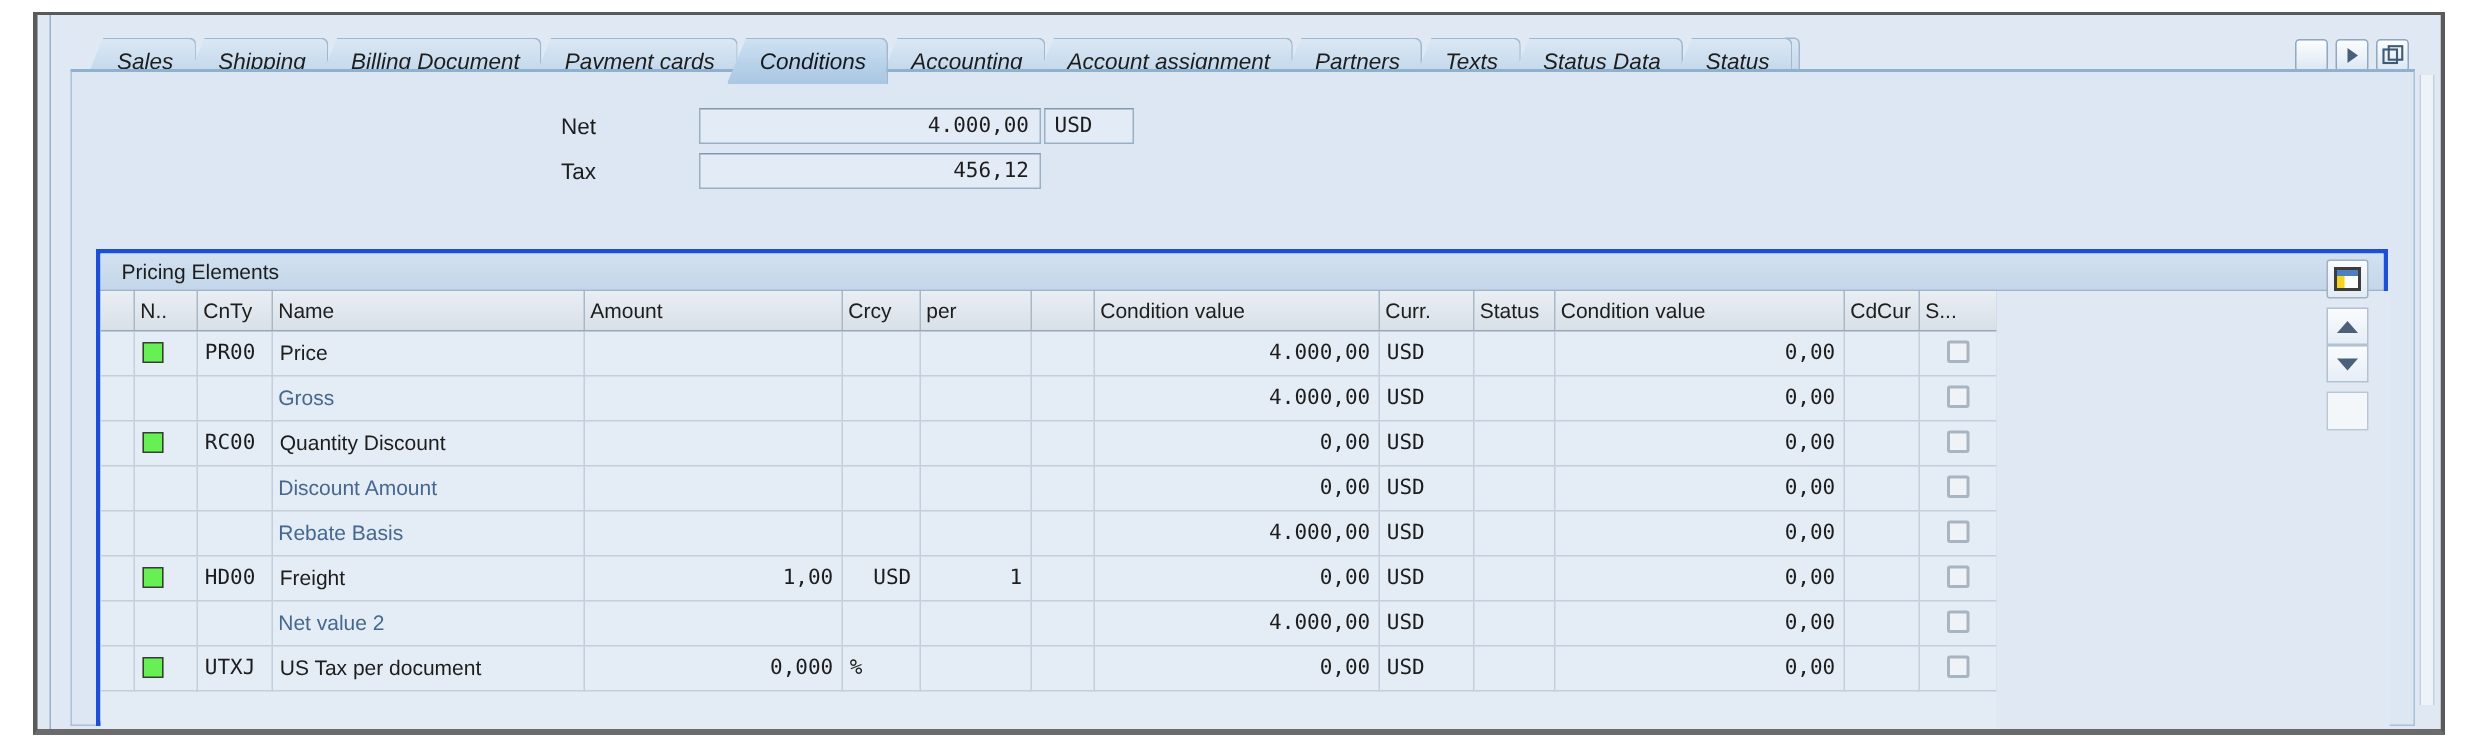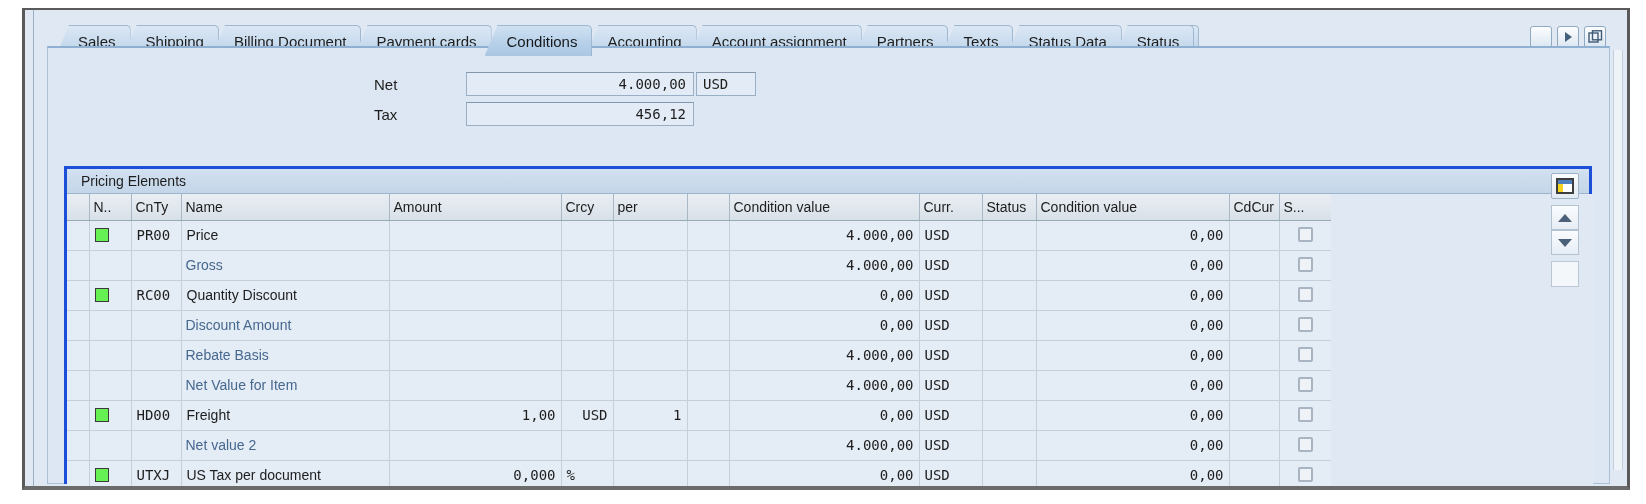--- a/index.html
+++ b/index.html
@@ -66,21 +66,21 @@
     white-space: nowrap;
     -webkit-clip-path: polygon(13px 0, 100% 0, 100% 100%, 0 100%);
     clip-path: polygon(13px 0, 100% 0, 100% 100%, 0 100%);
   }
   .tab.active {
     background: linear-gradient(to bottom, #cfe1f2 0%, #b6d0e9 60%, #a9c6e2 100%);
     color: #15181b;
     font-weight: normal;
     z-index: 5;
   }
-  .tab .tab-label { pointer-events: none; }
+  .tab .tab-label { pointer-events: none; font-style: italic; }
 
   .tab-end-cap {
     width: 10px; height: 31px;
     margin-left: 2px;
     background: linear-gradient(to bottom, #dbe7f4, #bcd3e8);
     border: 1px solid #9fb8cf;
     border-radius: 0 4px 0 0;
   }
 
   
@@ -494,36 +494,20 @@
                   <td class="mono"></td>
                   <td class="mono num dark">4.000,00</td>
                   <td class="mono dark">USD</td>
                   <td class="mono"></td>
                   <td class="mono num dark">0,00</td>
                   <td class="mono"></td>
                   <td style="text-align: center;"><span class="cbox"></span></td>
                 </tr>
                 <tr>
                   <td class="sel"></td>
-                  <td></td>
-                  <td class="mono"></td>
-                  <td class="namecell sub">Net Value for Item</td>
-                  <td class="mono num"></td>
-                  <td class="mono"></td>
-                  <td class="mono num"></td>
-                  <td class="mono"></td>
-                  <td class="mono num dark">4.000,00</td>
-                  <td class="mono dark">USD</td>
-                  <td class="mono"></td>
-                  <td class="mono num dark">0,00</td>
-                  <td class="mono"></td>
-                  <td style="text-align: center;"><span class="cbox"></span></td>
-                </tr>
-                <tr>
-                  <td class="sel"></td>
                   <td><span class="status-sq"></span></td>
                   <td class="mono">HD00</td>
                   <td class="namecell">Freight</td>
                   <td class="mono num editable">1,00</td>
                   <td class="mono editable">USD</td>
                   <td class="mono num editable">1</td>
                   <td class="mono editable"></td>
                   <td class="mono num blue">0,00</td>
                   <td class="mono blue">USD</td>
                   <td class="mono"></td>

